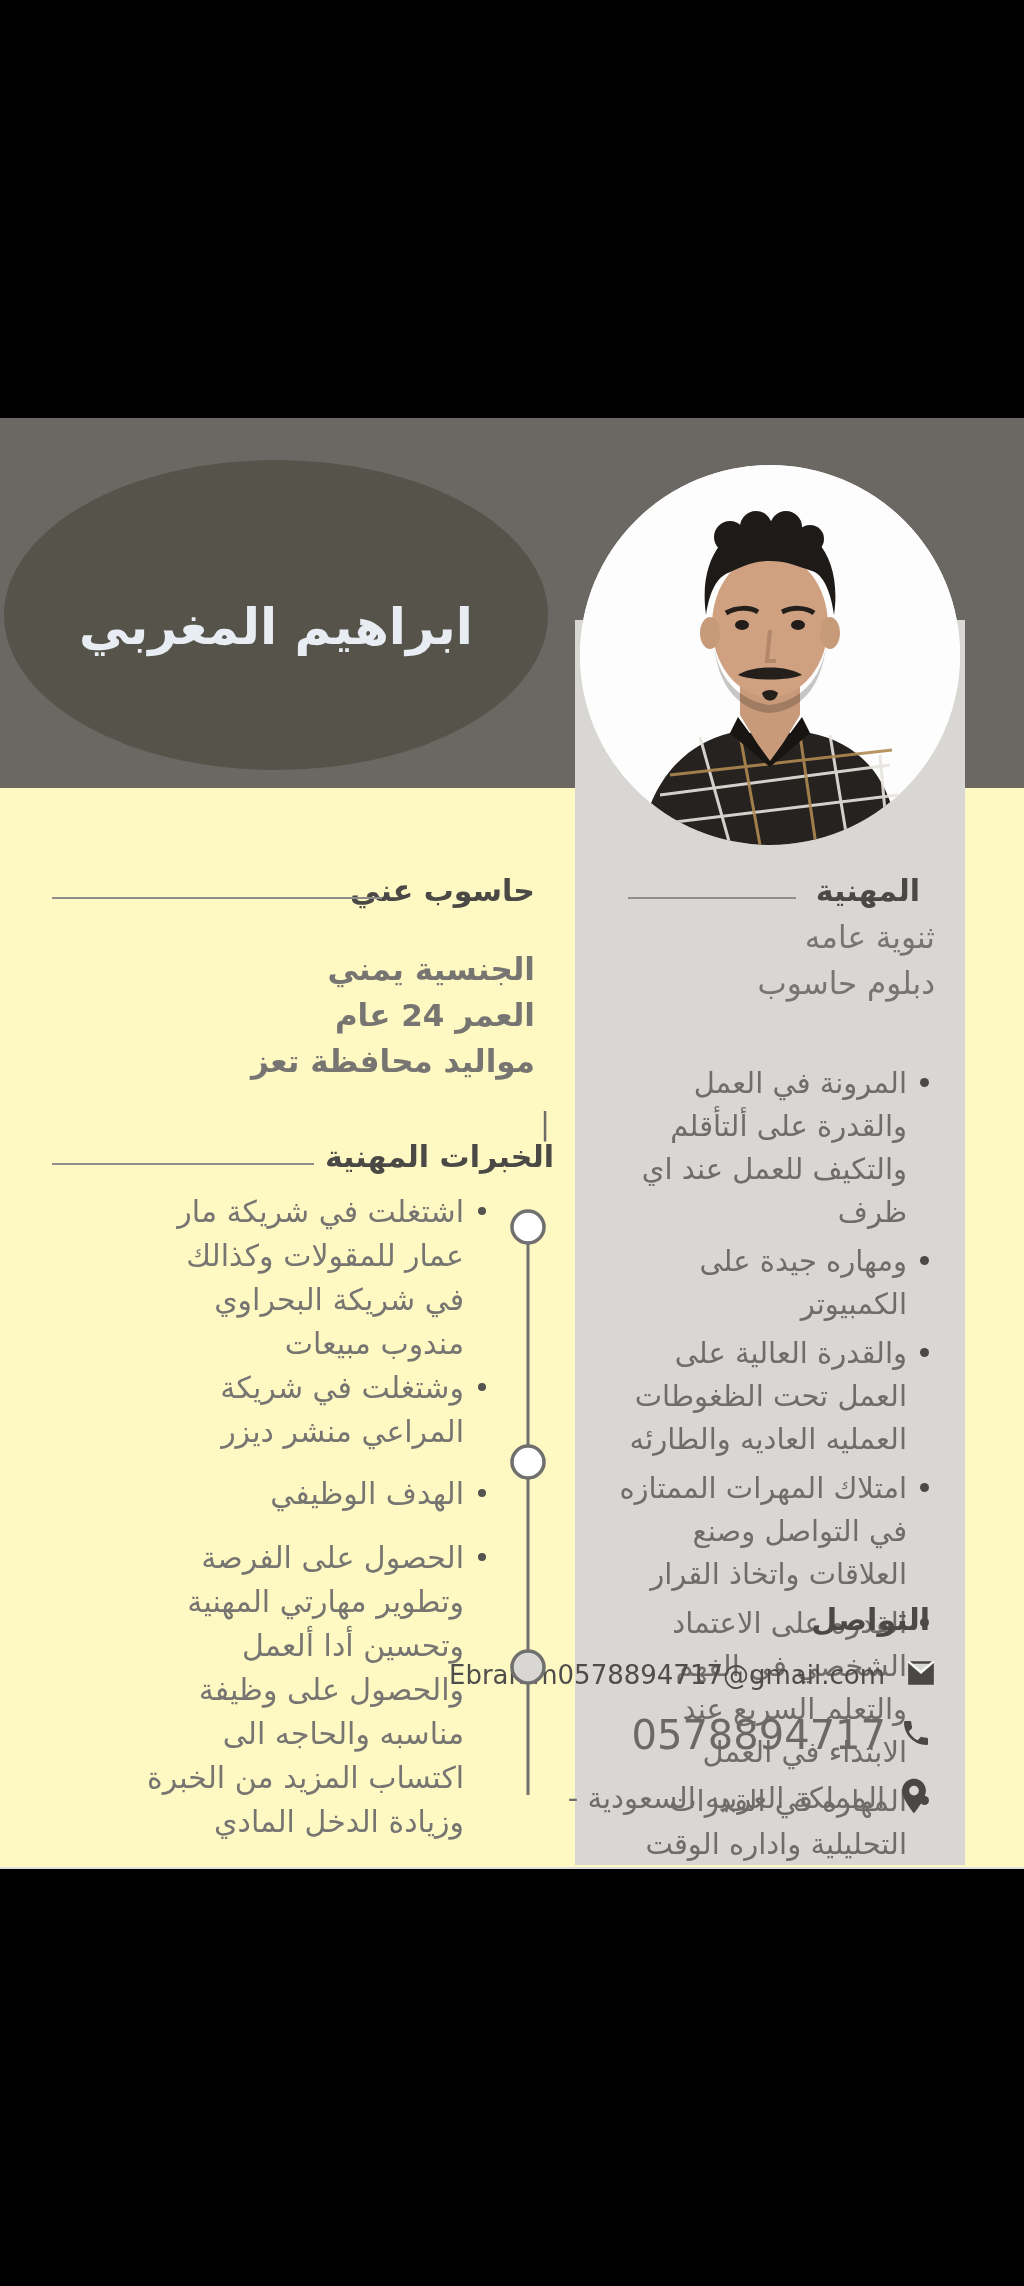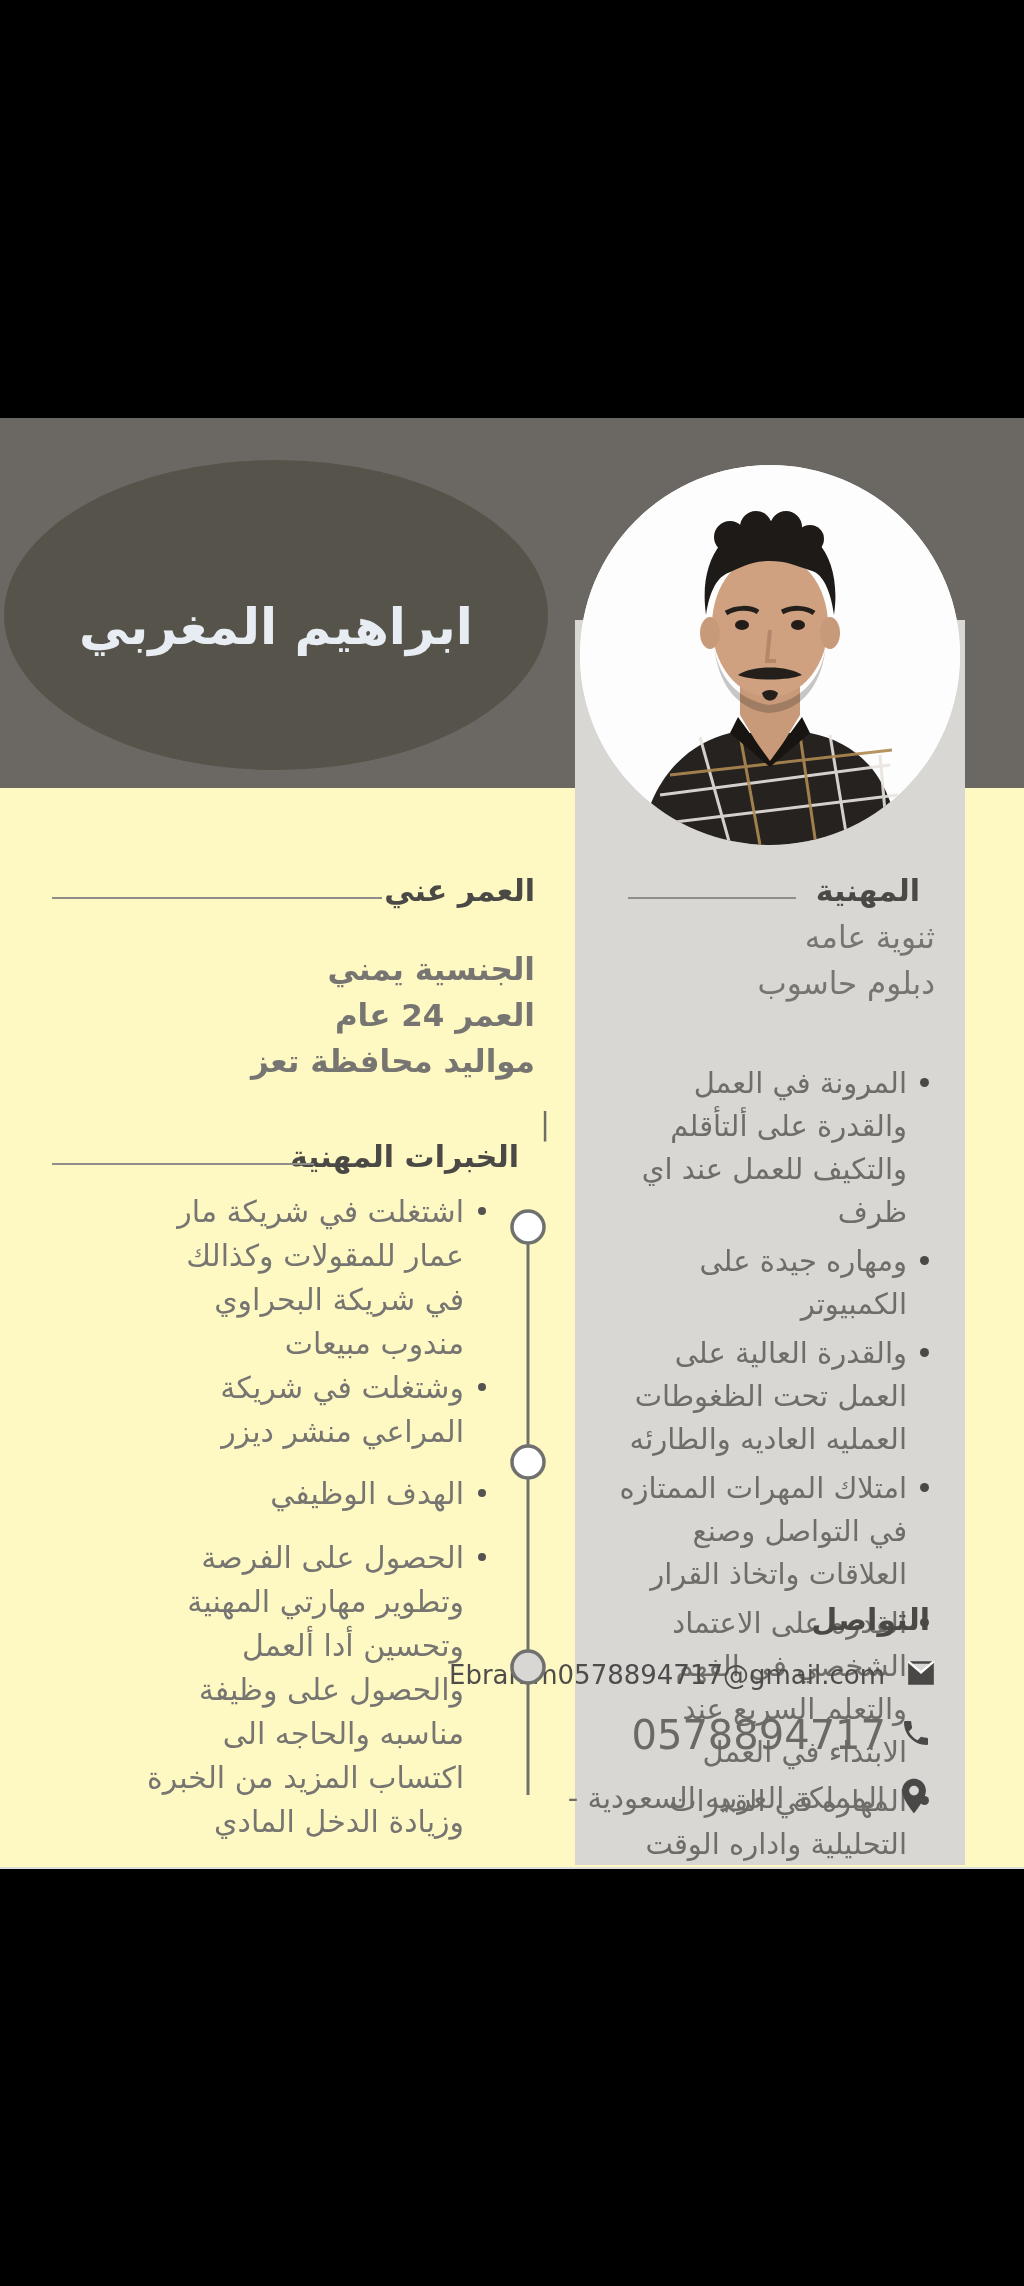--- a/index.html
+++ b/index.html
@@ -173,32 +173,32 @@
 
   <div class="abs contact-row" style="right:97px;top:1778px;width:360px;gap:16px;">
     <span class="contact-loc">المملكة العربيه السعودية -</span>
     <span class="cicon">
       <svg width="26" height="36" viewBox="0 0 24 32" fill="#4a4846">
         <path d="M12 0C5.9 0 1 4.9 1 11c0 8.2 11 21 11 21s11-12.8 11-21C23 4.9 18.1 0 12 0zm0 15.5A4.5 4.5 0 1 1 12 6.5a4.5 4.5 0 0 1 0 9z"></path>
       </svg>
     </span>
   </div>
 
-  <div class="abs h-section" style="right:489px;top:874px;width:300px;">العمر عني</div>
+  <div class="abs h-section" style="right:489px;top:874px;width:300px;">حاسوب عني</div>
   <div class="abs rule" style="left:52px;top:897px;width:330px;"></div>
 
   <div class="abs about-list" style="right:489px;top:946px;width:420px;font-weight:bold;">
 
   <div>الجنسية يمني</div>
       <div>العمر 24 عام</div>
       <div>مواليد محافظة تعز</div>
     </div>
 
   <div class="abs tick" style="left:540px;top:1106px;">|</div>
-  <div class="abs h-section" style="right:505px;top:1140px;width:320px;">الخبرات المهنية</div>
+  <div class="abs h-section" style="right:470px;top:1140px;width:320px;">الخبرات المهنية</div>
   <div class="abs rule" style="left:52px;top:1163px;width:262px;"></div>
 
   <ul class="abs exp-list" style="right:536px;top:1190px;width:348px;">
 
   <li>اشتغلت في شريكة مار عمار للمقولات وكذالك في شريكة البحراوي مندوب مبيعات</li>
       <li>وشتغلت في شريكة المراعي منشر ديزر</li>
       <li>الهدف الوظيفي</li>
       <li>الحصول على الفرصة وتطوير مهارتي المهنية وتحسين أدا ألعمل والحصول على وظيفة مناسبه والحاجه الى اكتساب المزيد من الخبرة وزيادة الدخل المادي</li>
     </ul>
 

